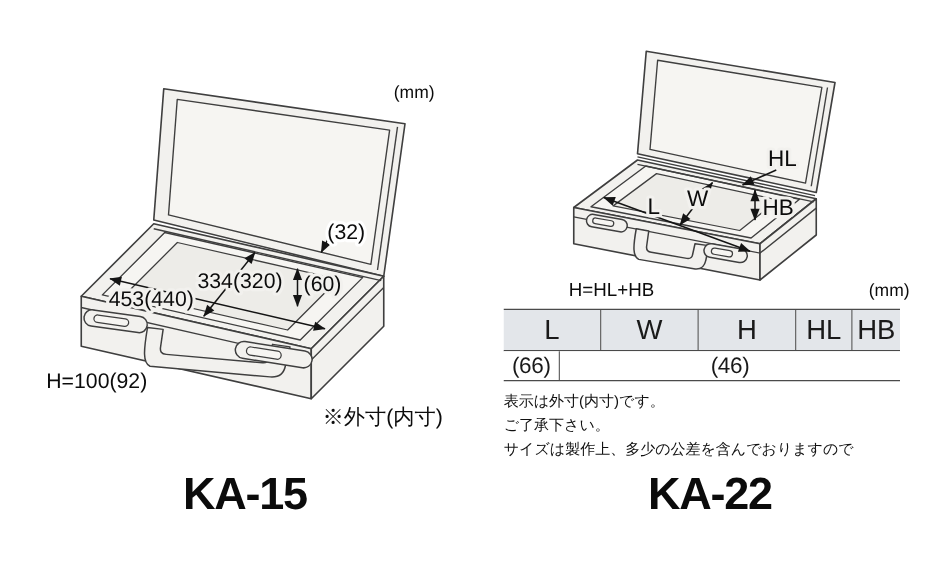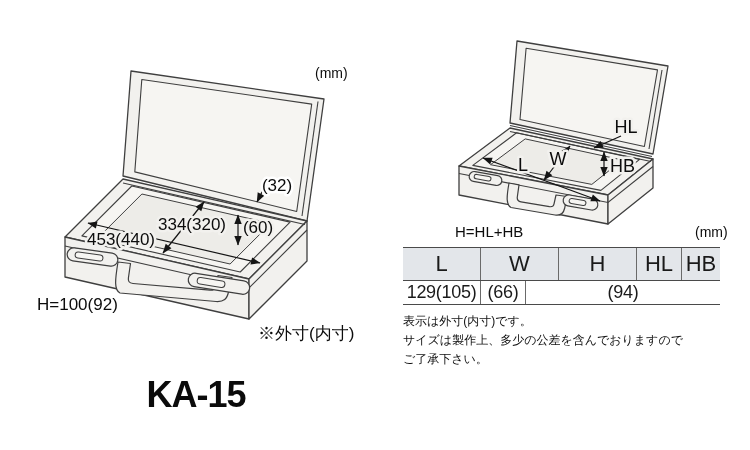--- a/index.html
+++ b/index.html
@@ -159,27 +159,27 @@
 
   <div class="spec-table">
     <div class="tr th-row">
       <div class="cell c0">L</div>
       <div class="cell c1">W</div>
       <div class="cell c2">H</div>
       <div class="cell c3">HL</div>
       <div class="cell c4">HB</div>
     </div>
     <div class="tr td-row">
-      <div class="cell c2">129(105)</div>
       <div class="cell c3">(66)</div>
-      <div class="cell c4">(94)</div>
+      <div class="cell c4">(46)</div>
     </div>
   </div>
 
   <div class="notes">
     <div>表示は外寸(内寸)です。</div>
+    <div>ご了承下さい。</div>
     <div>サイズは製作上、多少の公差を含んでおりますので</div>
-    <div>ご了承下さい。</div>
   </div>
 
   <div class="model" id="model-left">KA-15</div>
+  <div class="model" id="model-right">KA-22</div>
 
 </div>
 
 </body></html>

